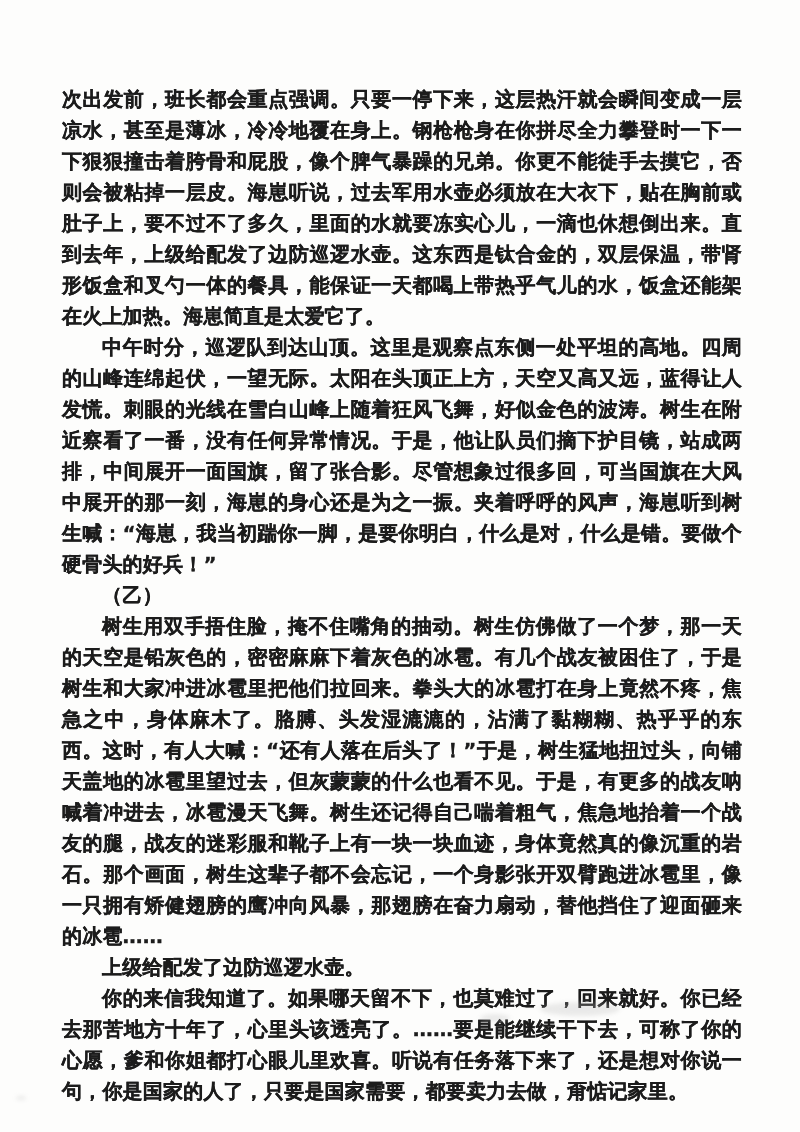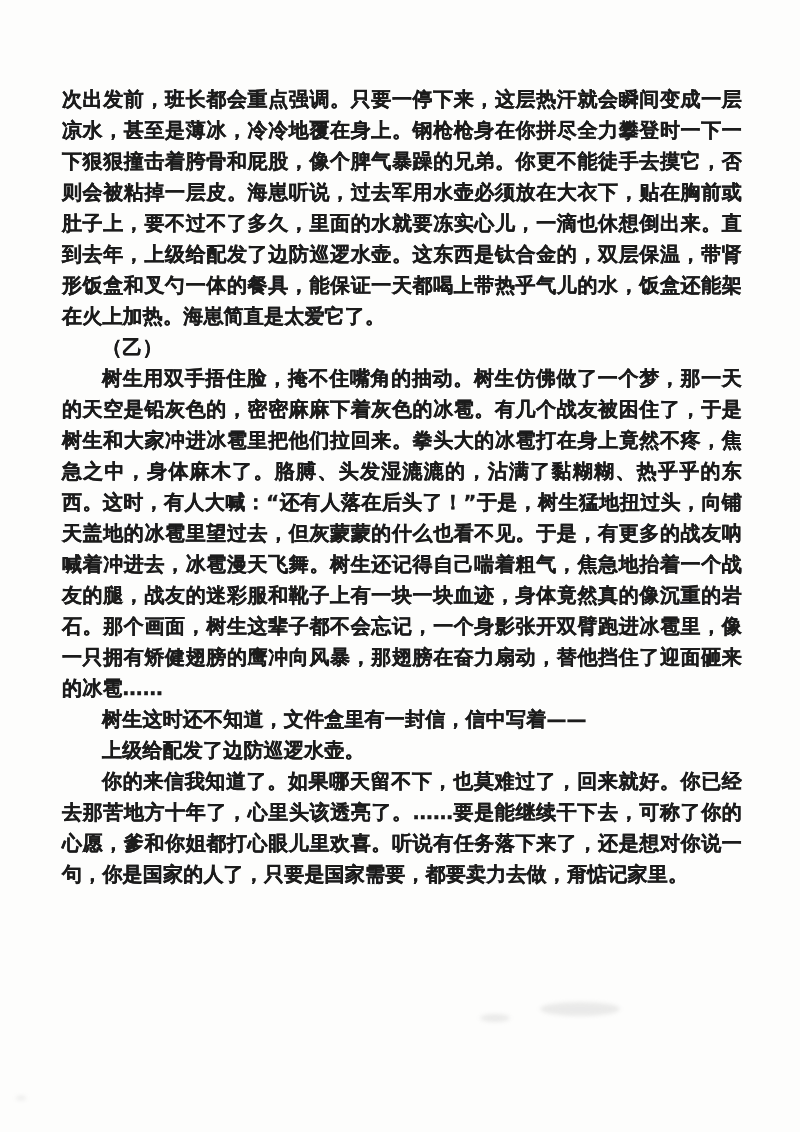--- a/index.html
+++ b/index.html
@@ -45,22 +45,22 @@
   .smudge.s1 { left: 540px; top: 1002px; width: 80px; height: 14px; }
   .smudge.s2 { left: 480px; top: 1014px; width: 30px; height: 8px; }
   .smudge.s3 { left: 16px;  top: 1096px; width: 10px; height: 4px; }
 </style>
 </head>
 <body>
 
 <div class="page">
   <div class="text-block">
       <p class="para flush">次出发前，班长都会重点强调。只要一停下来，这层热汗就会瞬间变成一层凉水，甚至是薄冰，冷冷地覆在身上。钢枪枪身在你拼尽全力攀登时一下一下狠狠撞击着胯骨和屁股，像个脾气暴躁的兄弟。你更不能徒手去摸它，否则会被粘掉一层皮。海崽听说，过去军用水壶必须放在大衣下，贴在胸前或肚子上，要不过不了多久，里面的水就要冻实心儿，一滴也休想倒出来。直到去年，上级给配发了边防巡逻水壶。这东西是钛合金的，双层保温，带肾形饭盒和叉勺一体的餐具，能保证一天都喝上带热乎气儿的水，饭盒还能架在火上加热。海崽简直是太爱它了。</p>
+      <p class="para indent">中午时分，巡逻队到达山顶。这里是观察点东侧一处平坦的高地。四周的山峰连绵起伏，一望无际。太阳在头顶正上方，天空又高又远，蓝得让人发慌。刺眼的光线在雪白山峰上随着狂风飞舞，好似金色的波涛。树生在附近察看了一番，没有任何异常情况。于是，他让队员们摘下护目镜，站成两排，中间展开一面国旗，留了张合影。尽管想象过很多回，可当国旗在大风中展开的那一刻，海崽的身心还是为之一振。夹着呼呼的风声，海崽听到树生喊：“海崽，我当初踹你一脚，是要你明白，什么是对，什么是错。要做个硬骨头的好兵！”</p>
       <p class="para indent">（乙）</p>
       <p class="para indent">树生用双手捂住脸，掩不住嘴角的抽动。树生仿佛做了一个梦，那一天的天空是铅灰色的，密密麻麻下着灰色的冰雹。有几个战友被困住了，于是树生和大家冲进冰雹里把他们拉回来。拳头大的冰雹打在身上竟然不疼，焦急之中，身体麻木了。胳膊、头发湿漉漉的，沾满了黏糊糊、热乎乎的东西。这时，有人大喊：“还有人落在后头了！”于是，树生猛地扭过头，向铺天盖地的冰雹里望过去，但灰蒙蒙的什么也看不见。于是，有更多的战友呐喊着冲进去，冰雹漫天飞舞。树生还记得自己喘着粗气，焦急地抬着一个战友的腿，战友的迷彩服和靴子上有一块一块血迹，身体竟然真的像沉重的岩石。那个画面，树生这辈子都不会忘记，一个身影张开双臂跑进冰雹里，像一只拥有矫健翅膀的鹰冲向风暴，那翅膀在奋力扇动，替他挡住了迎面砸来的冰雹……</p>
-      <p class="para indent">树生这时还不知道，文件盒里有一封信，信中写着——</p>
       <p class="para indent">上级给配发了边防巡逻水壶。</p>
       <p class="para indent">你的来信我知道了。如果哪天留不下，也莫难过了，回来就好。你已经去那苦地方十年了，心里头该透亮了。……要是能继续干下去，可称了你的心愿，爹和你姐都打心眼儿里欢喜。听说有任务落下来了，还是想对你说一句，你是国家的人了，只要是国家需要，都要卖力去做，甭惦记家里。</p>
     </div>
   <div class="smudge s1"></div>
   <div class="smudge s2"></div>
   <div class="smudge s3"></div>
 </div>
 
 </body></html>

